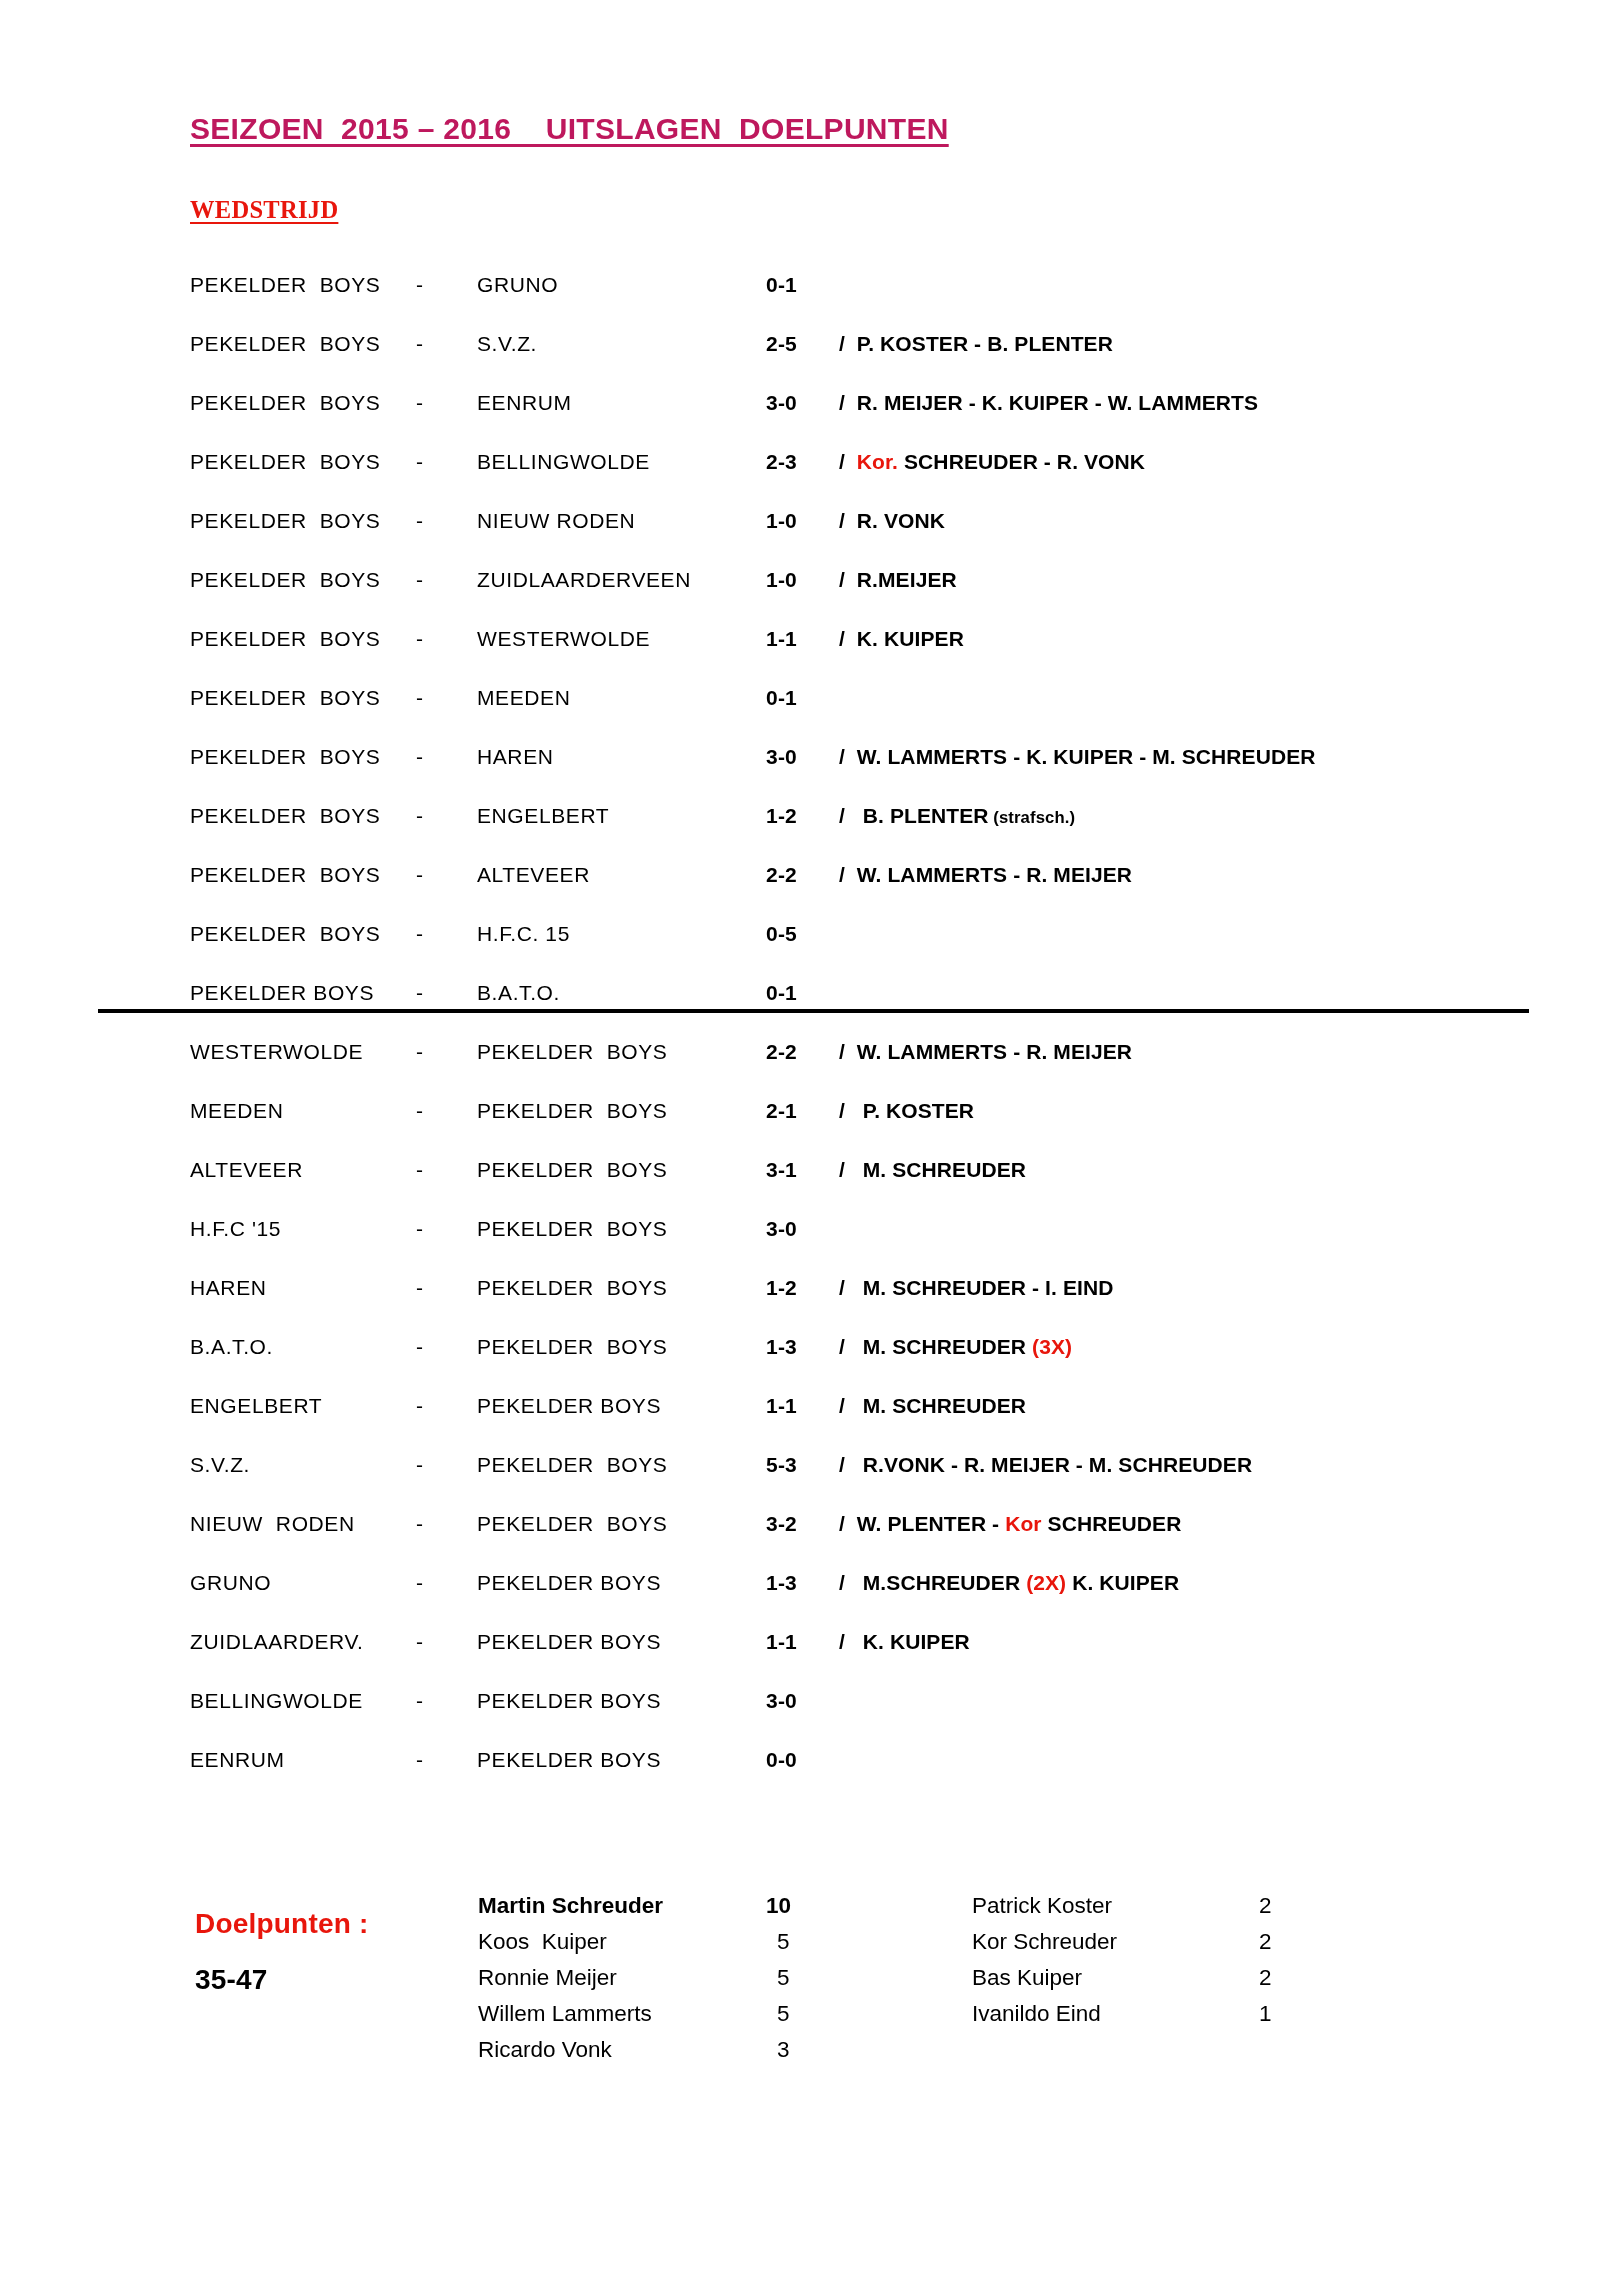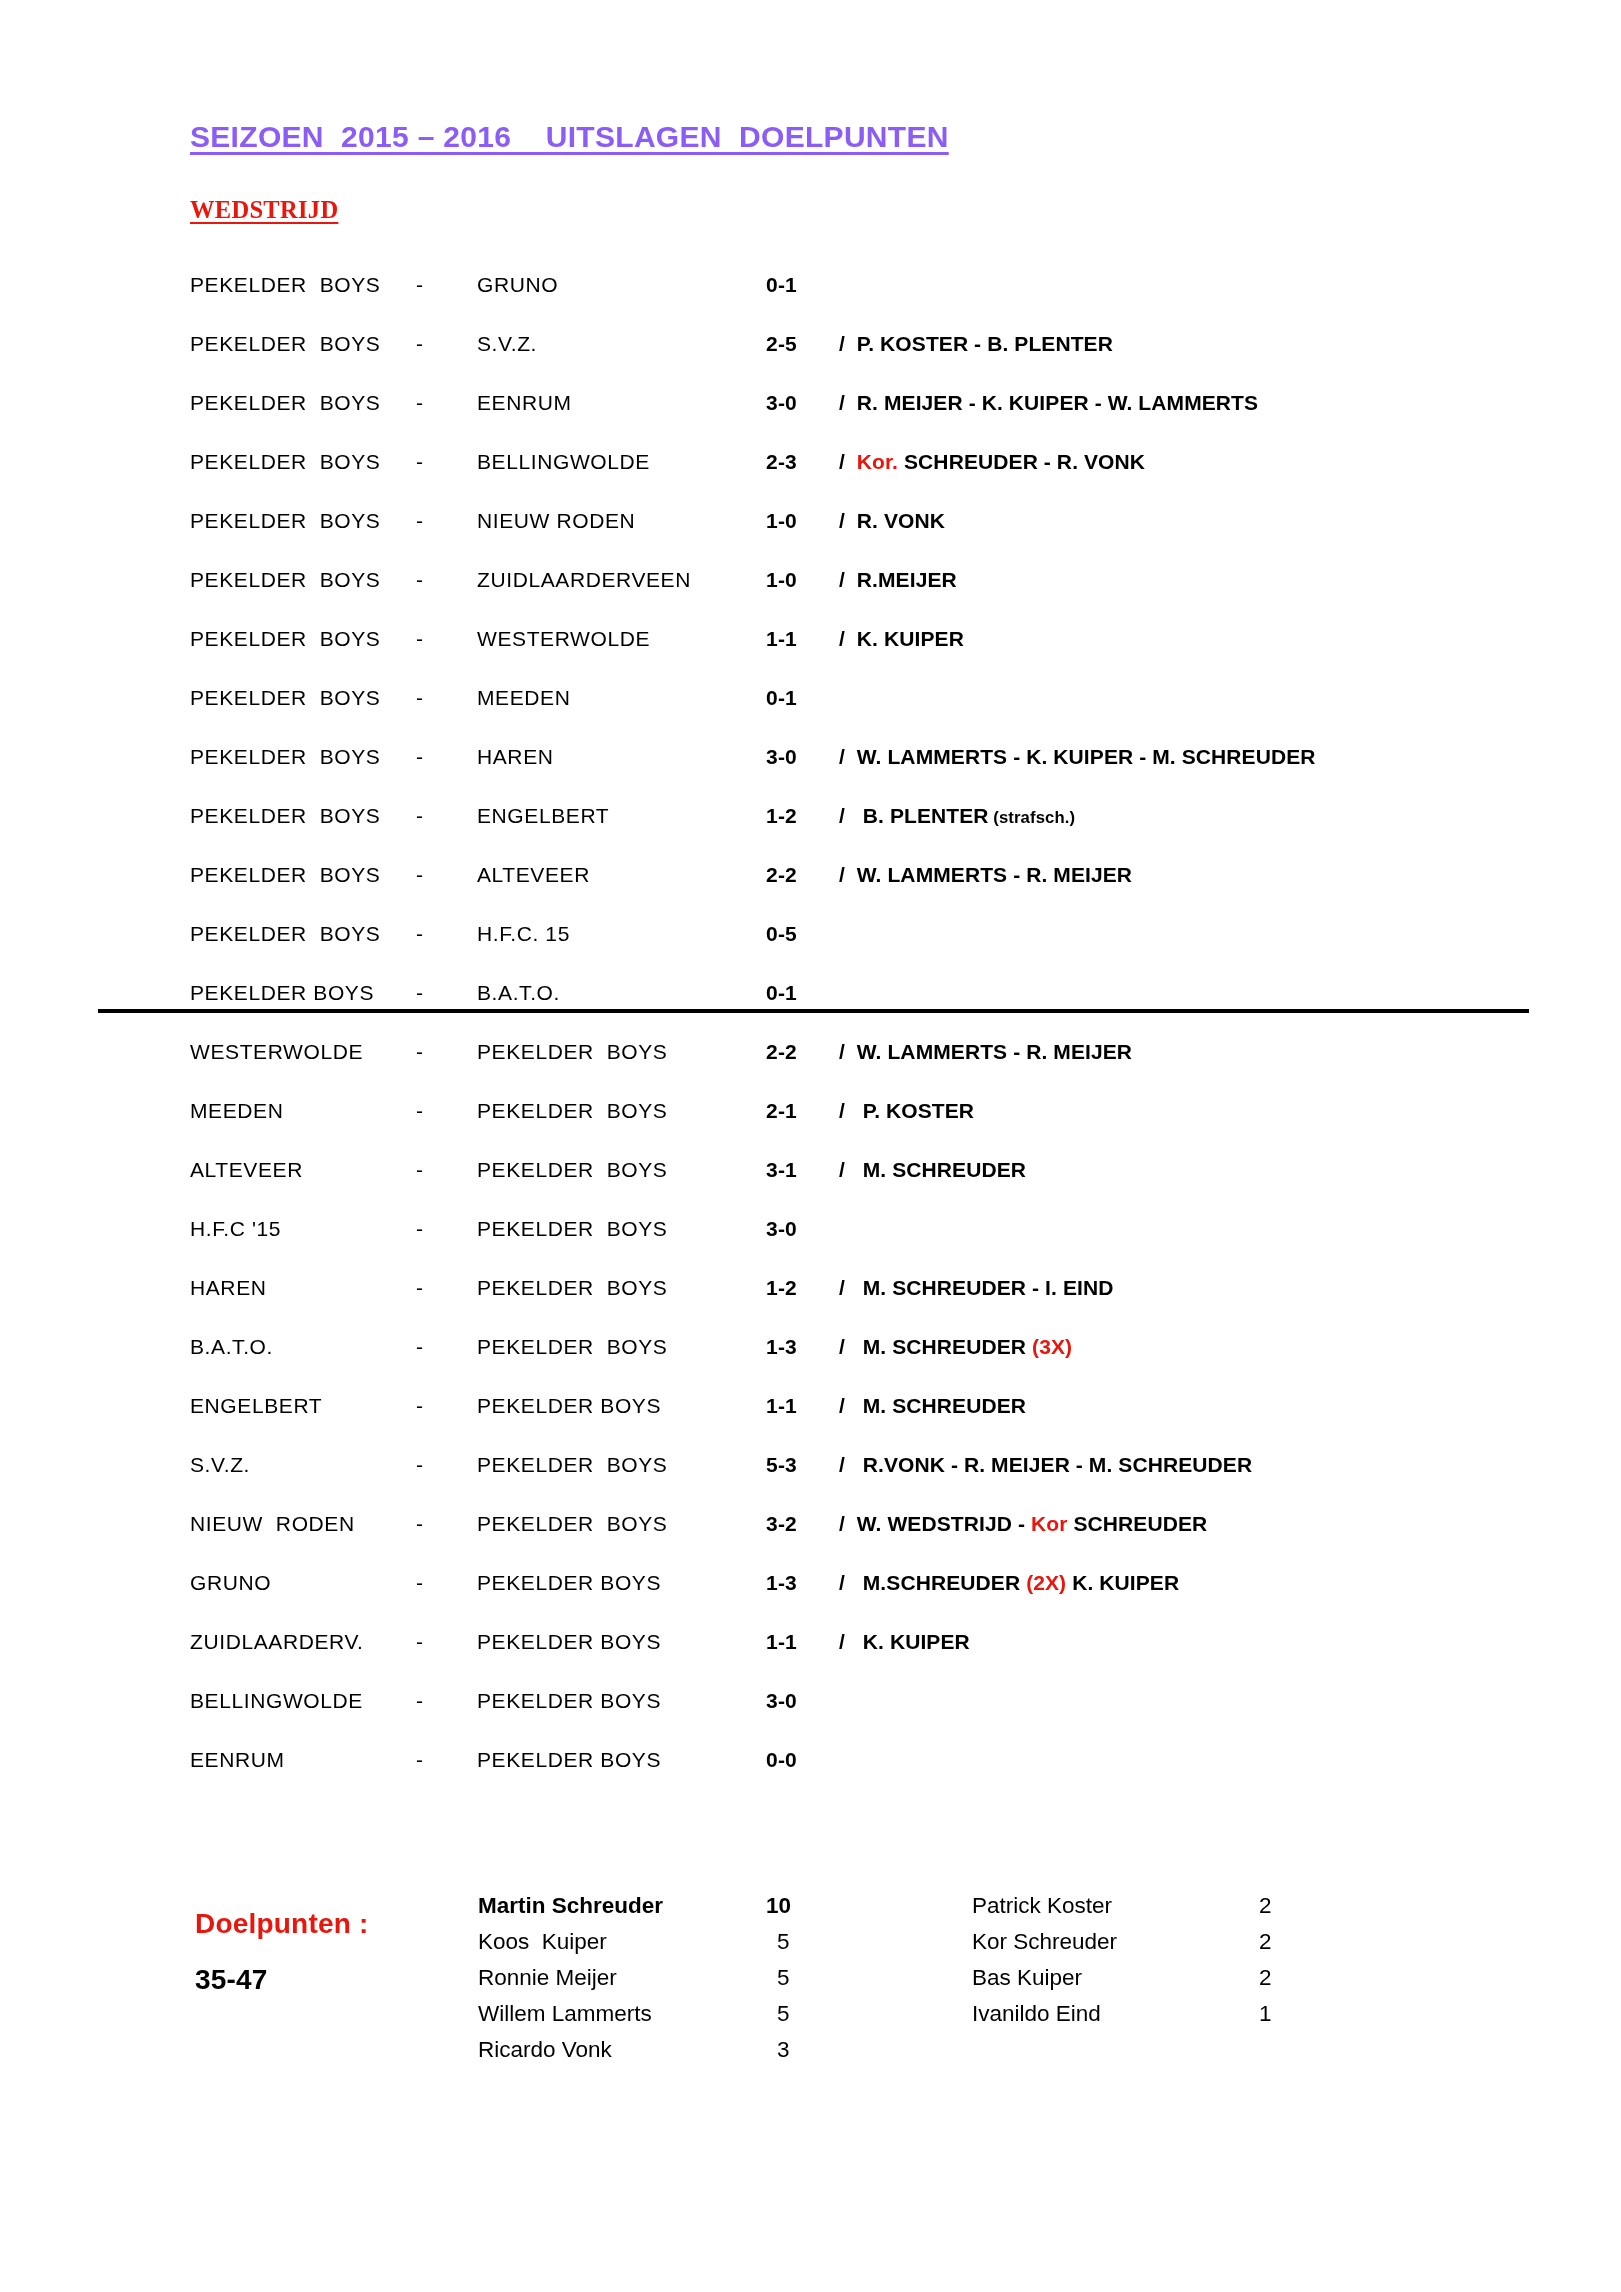--- a/index.html
+++ b/index.html
@@ -21,24 +21,24 @@
     left: 0; top: 0;
     width: 1621px;
     height: 2293px;
     overflow: hidden;
   }
 
   
   .title-main {
     position: absolute;
     left: 190px;
-    top: 120px;
+    top: 112px;
     font-size: 30px;
     font-weight: bold;
-    color: #8b5cf6;
+    color: #be185d;
     text-decoration: underline;
     text-underline-offset: 4.9px;
     letter-spacing: 0.3px;
     white-space: pre;
   }
   .title-sub {
     position: absolute;
     left: 190px;
     top: 196px;
     font-size: 24.5px;
@@ -313,21 +313,21 @@
         <span class="cell c-dash">-</span>
         <span class="cell c-away">PEKELDER  BOYS</span>
         <span class="cell c-score">5-3</span>
         <span class="cell c-scorers"><span>/  </span><span> R.VONK - R. MEIJER - M. SCHREUDER</span></span>
       </div>
       <div class="row">
         <span class="cell c-home">NIEUW  RODEN</span>
         <span class="cell c-dash">-</span>
         <span class="cell c-away">PEKELDER  BOYS</span>
         <span class="cell c-score">3-2</span>
-        <span class="cell c-scorers"><span>/  </span><span>W. WEDSTRIJD - </span><span class="red">Kor</span><span> SCHREUDER</span></span>
+        <span class="cell c-scorers"><span>/  </span><span>W. PLENTER - </span><span class="red">Kor</span><span> SCHREUDER</span></span>
       </div>
       <div class="row">
         <span class="cell c-home">GRUNO</span>
         <span class="cell c-dash">-</span>
         <span class="cell c-away">PEKELDER BOYS</span>
         <span class="cell c-score">1-3</span>
         <span class="cell c-scorers"><span>/  </span><span> M.SCHREUDER </span><span class="red">(2X)</span><span> K. KUIPER</span></span>
       </div>
       <div class="row">
         <span class="cell c-home">ZUIDLAARDERV.</span>

